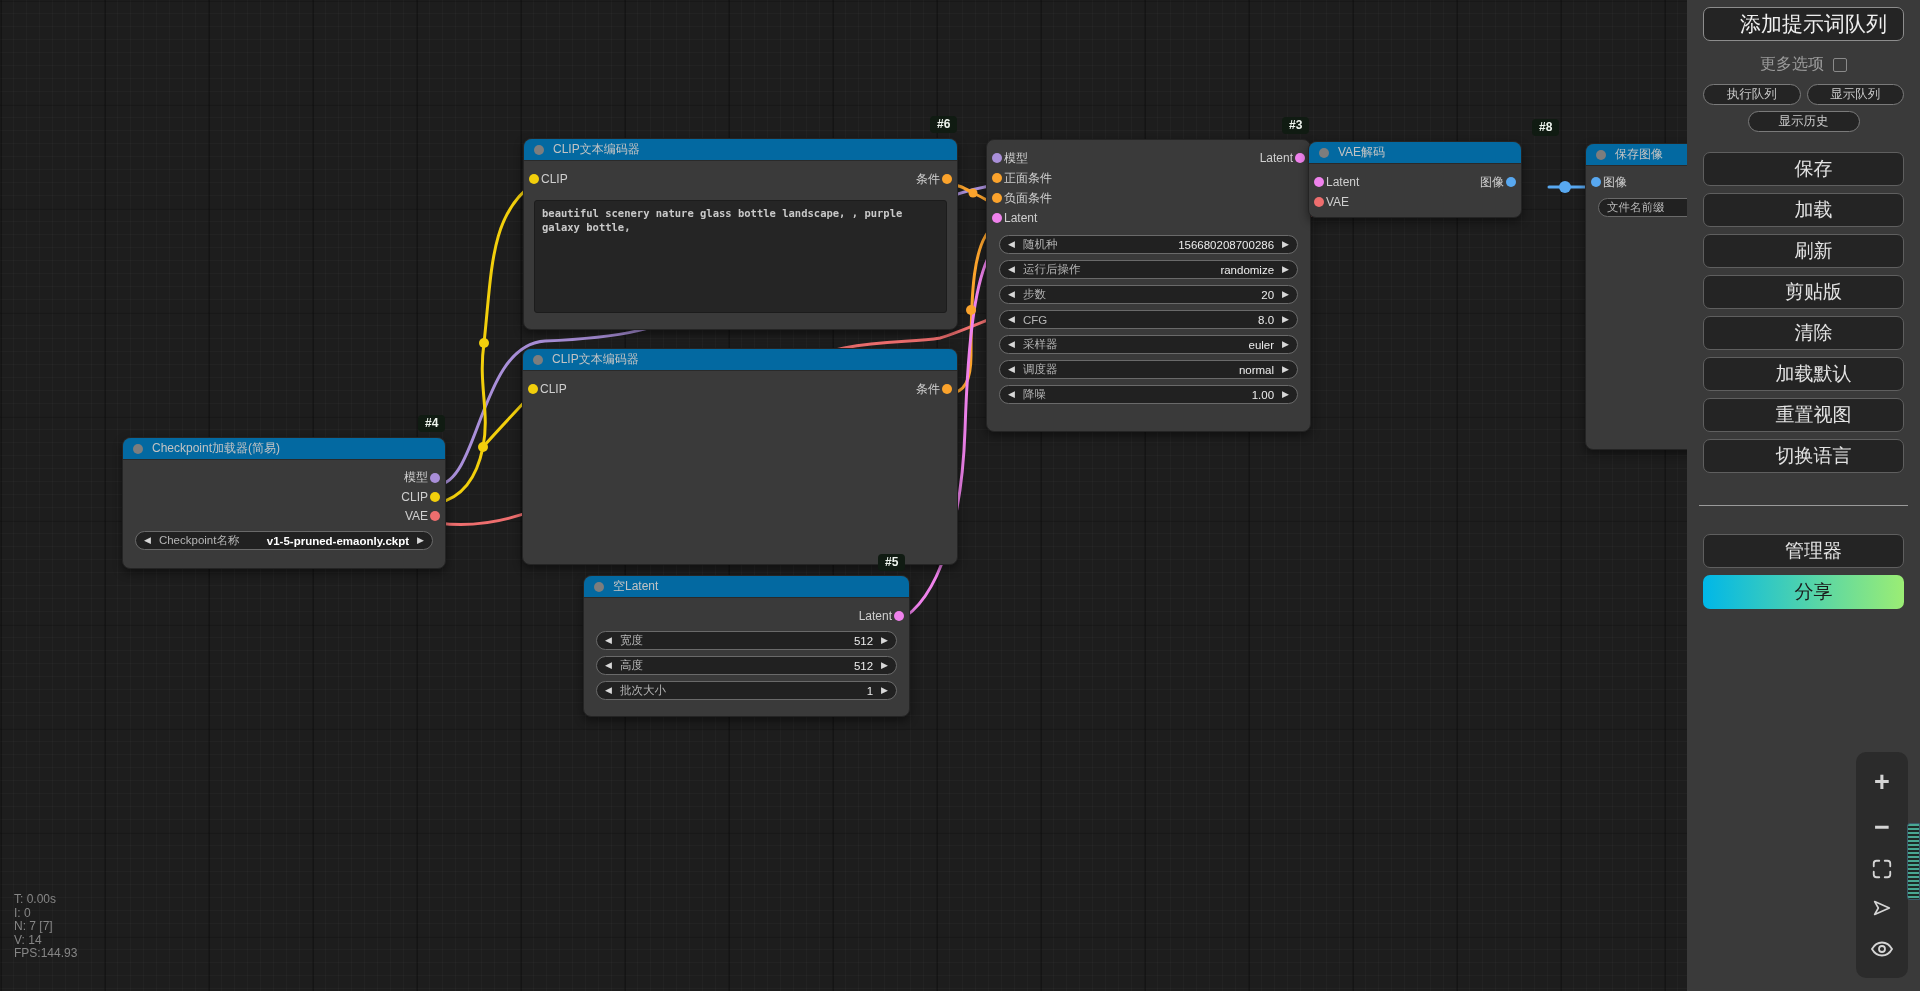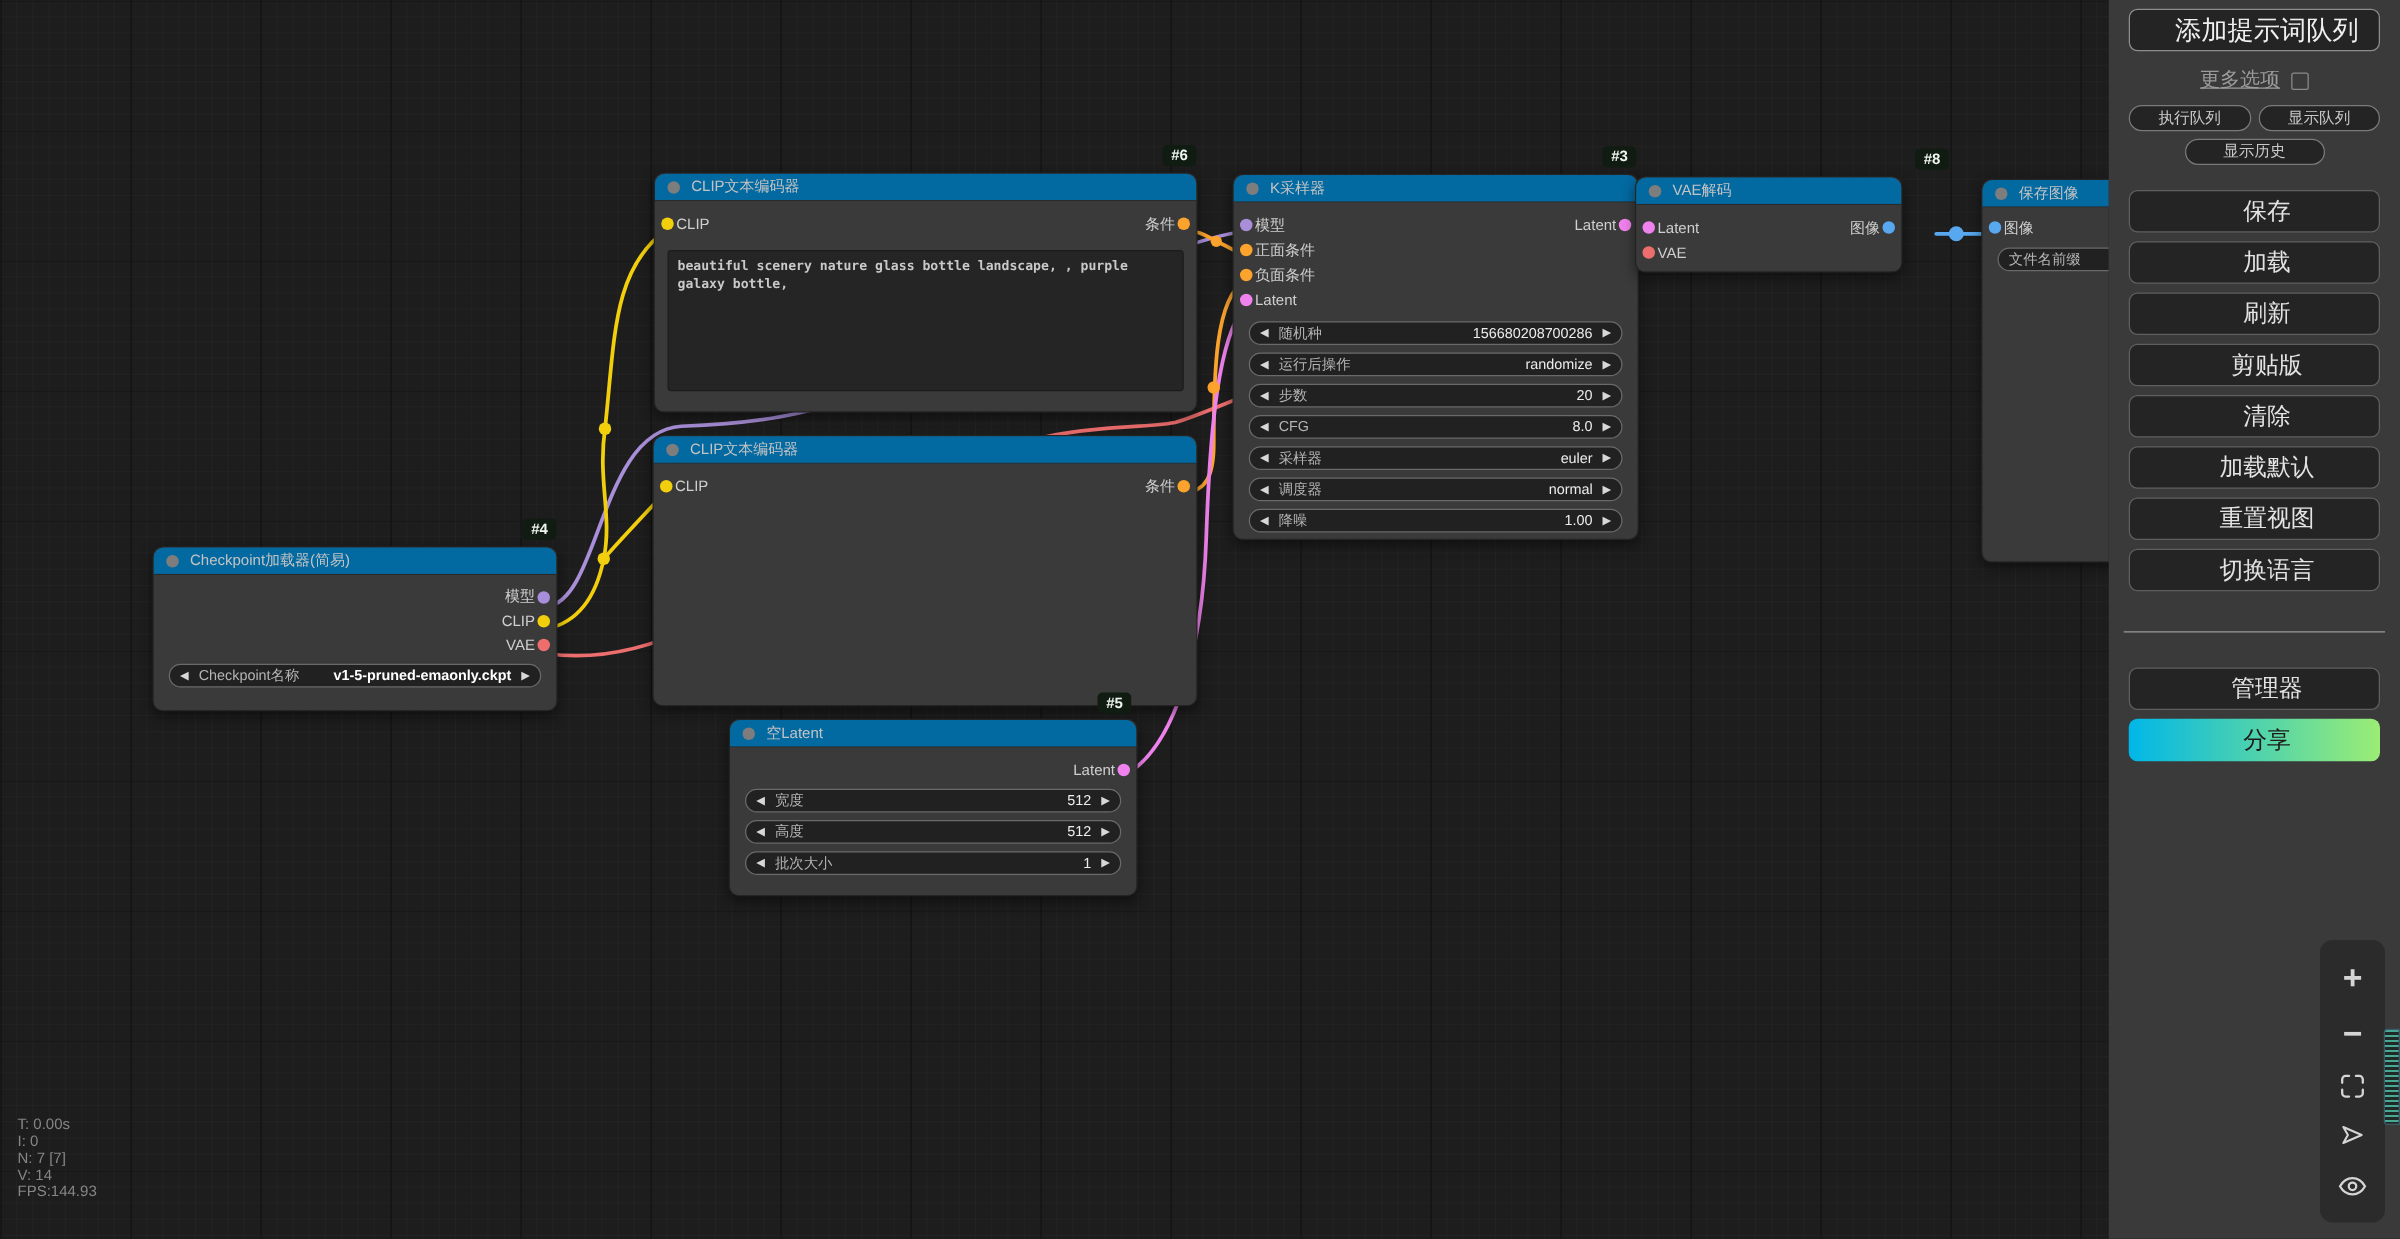--- a/index.html
+++ b/index.html
@@ -56,21 +56,21 @@
   #sb-header { display:flex; align-items:center; padding:12px 14px 0 16px; }
   #queue-size { color:#c4c4c4; font-size:18px; }
   #sb-header .icons { margin-left:auto; display:flex; align-items:center; gap:13px; }
   .gear { color:#b7a6d2; font-size:20px; cursor:pointer; }
   .closex { color:#dcdcdc; font-size:21px; font-weight:bold; cursor:pointer; line-height:1; }
   .btn { display:flex; align-items:center; justify-content:center; background:#242424;
     color:#e3e3e3; border:1px solid #5f5f5f; border-radius:7px; cursor:pointer;padding-left:20px; }
   #queue-btn { height:34px; margin:7px 16px 0; font-size:21px; border-color:#8d8d8d;
     color:#efefef; }
   #extra-row { display:flex; align-items:center; justify-content:center; gap:9px;
-    margin-top:13px; color:#9b9b9b; font-size:16px;text-decoration:underline; }
+    margin-top:13px; color:#9b9b9b; font-size:16px; }
   #extra-row .cb { width:14px; height:14px; border:1.5px solid #8a8a8a; border-radius:2px; }
   #small-btns { display:flex; gap:6px; margin:9px 16px 0; }
   .pillbtn { flex:1; height:21px; border-radius:11px; font-size:12.5px; color:#c8c8c8;
     background:#242424; border:1px solid #7a7a7a; display:flex; align-items:center;
     justify-content:center; cursor:pointer; }
   #history-row { display:flex; justify-content:center; margin-top:6px; }
   #history-row .pillbtn { flex:0 0 112px; }
   #main-btns { display:flex; flex-direction:column; gap:7px; margin:20px 16px 0; }
   #main-btns .btn, #bottom-btns .btn { height:34px; font-size:19px; }
   #sb-divider { border:none; border-top:1px solid #9a9a9a; margin:32px 12px 28px; }
@@ -167,24 +167,20 @@
     <div style="height:8px"></div>
     <div class="row">
       <span class="slot in" style="background:#f2cf0c"></span>
       <span>CLIP</span>
       <span class="lbl-out">条件</span>
       <span class="slot out" style="background:#fba32c"></span>
     </div>
   </div>
 
   <div class="node" style="left:986px;top:139px;width:325px;height:293px">
-    <div class="node-title">
-      <span class="tdot"></span>
-      <span>K采样器</span>
-    </div>
     <div style="height:8px"></div>
     <div class="row">
       <span class="slot in" style="background:#a98fd9"></span>
       <span>模型</span>
       <span class="lbl-out">Latent</span>
       <span class="slot out" style="background:#ef82ec"></span>
     </div>
     <div class="row">
       <span class="slot in" style="background:#fba32c"></span>
       <span>正面条件</span>

